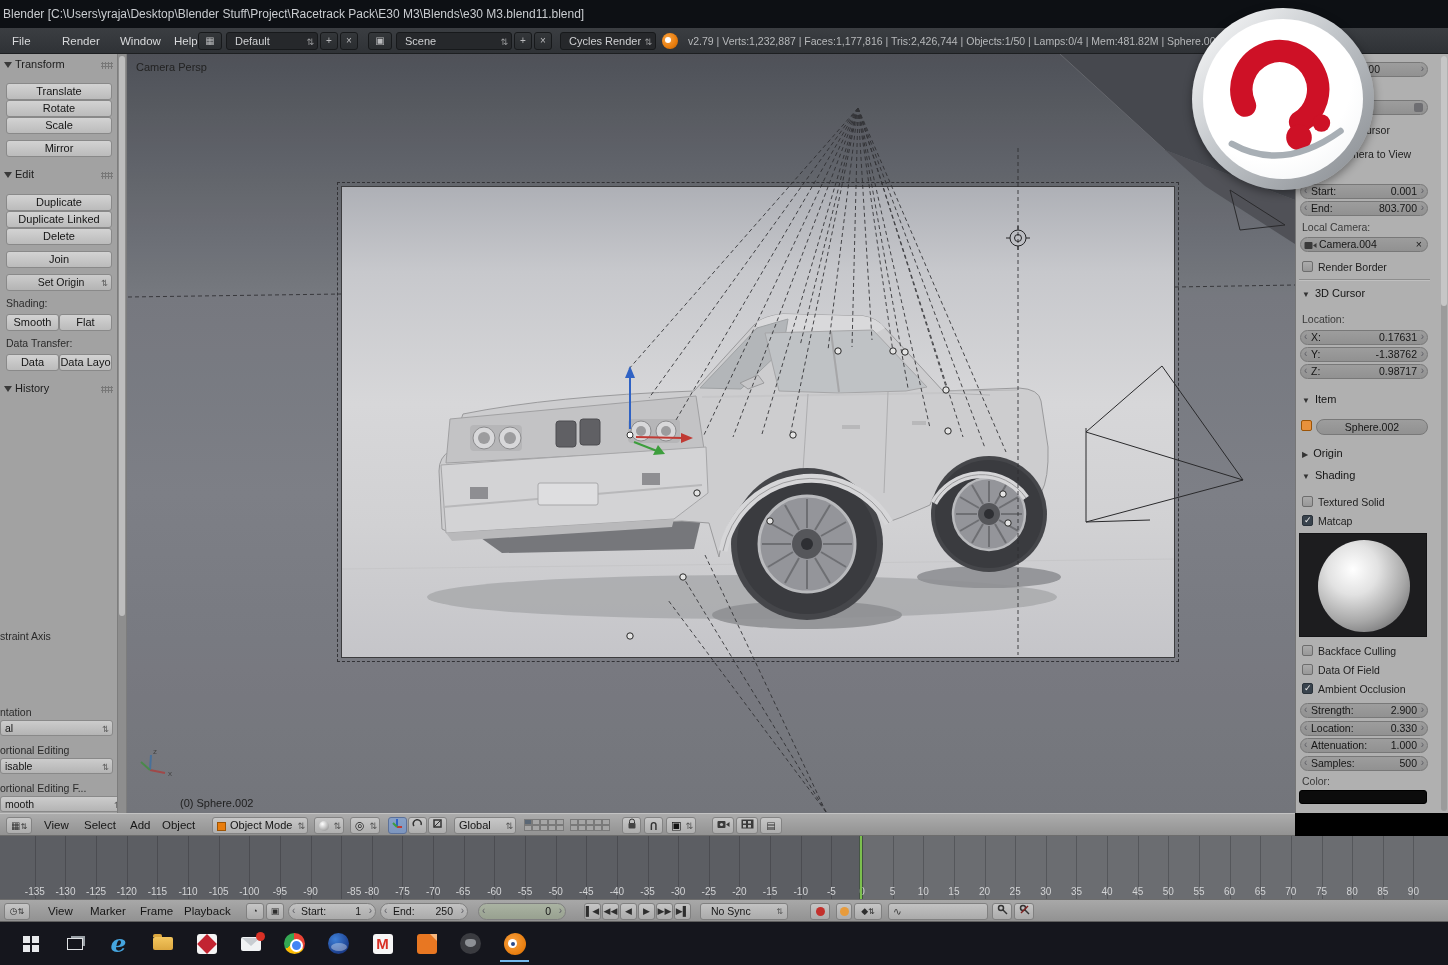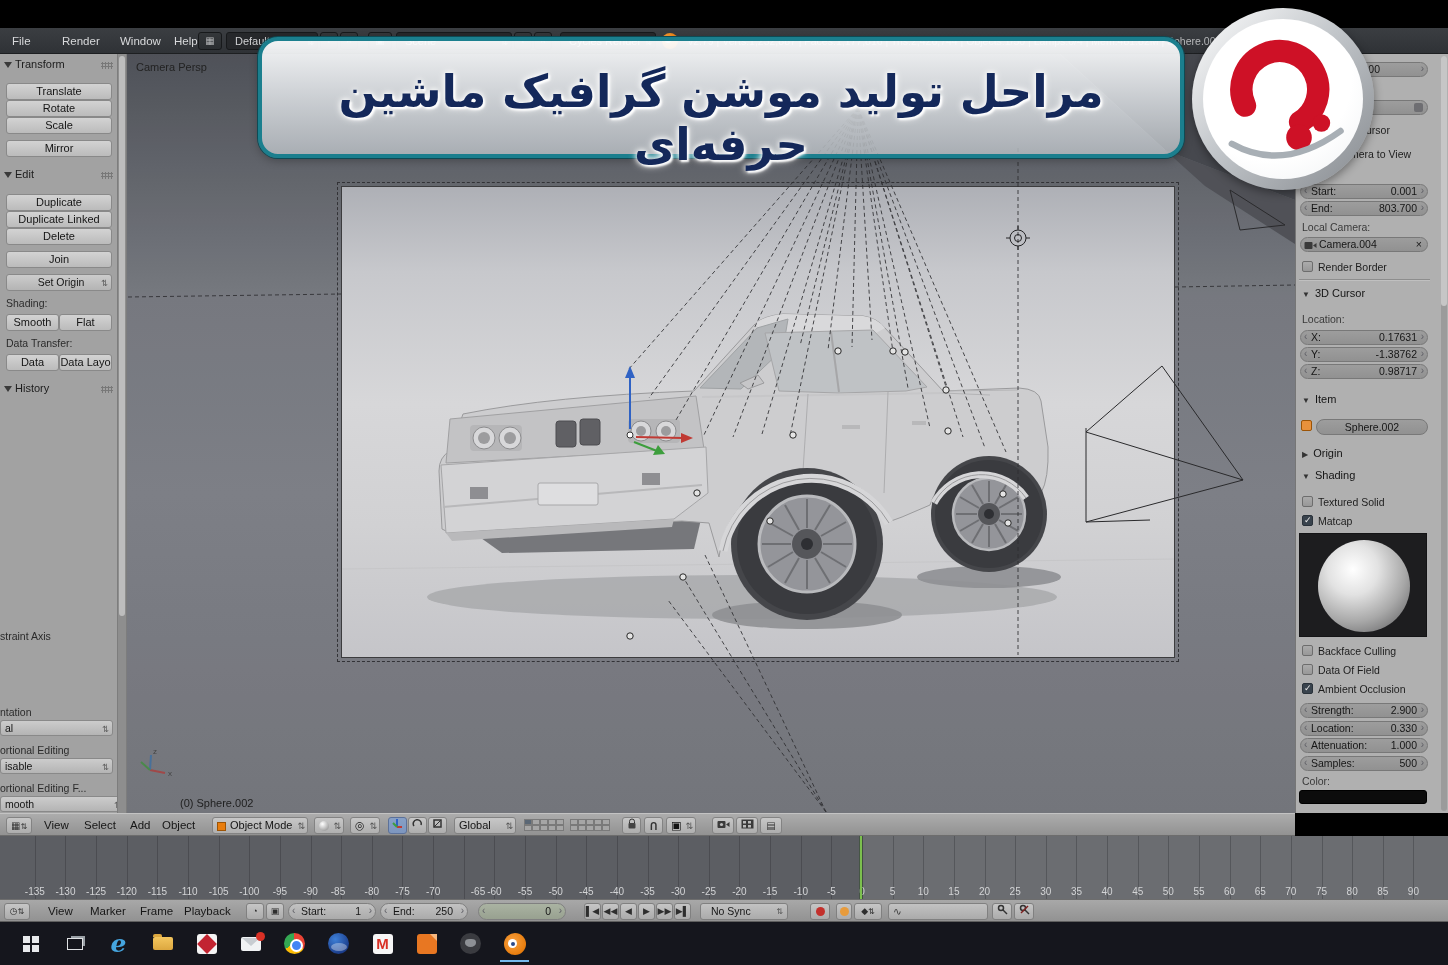--- a/index.html
+++ b/index.html
@@ -122,20 +122,23 @@
 #banner{left:258px;top:37px;width:926px;height:121px;border:4px solid #1b7f8e;border-radius:20px;background:linear-gradient(180deg,rgba(252,253,254,0.95) 0%,rgba(225,229,233,0.82) 55%,rgba(198,204,209,0.72) 100%);box-shadow:0 0 0 1px #0d4b55,0 3px 8px rgba(0,0,0,0.25);z-index:40;}
 #banner-text{position:absolute;left:0;right:0;top:24px;text-align:center;direction:rtl;font-family:"DejaVu Sans",sans-serif;font-size:45px;font-weight:bold;color:#14285a;text-shadow:0 0 5px #fff,0 0 9px #fff,2px 2px 2px rgba(255,255,255,0.95);}
 #logo{left:1192px;top:8px;width:182px;height:182px;border-radius:50%;background:linear-gradient(135deg,#ffffff 0%,#c3c7cb 45%,#85898e 100%);box-shadow:0 3px 10px rgba(0,0,0,0.4);z-index:50;}
 #logo-inner{position:absolute;left:11px;top:11px;width:160px;height:160px;border-radius:50%;background:radial-gradient(circle at 40% 35%,#ffffff 60%,#eef0f2);}
 </style>
 </head>
 <body>
 
 <div id="app">
 
+  <div id="titlebar" class="a">
+    <span>Blender [C:\Users\yraja\Desktop\Blender Stuff\Project\Racetrack Pack\E30 M3\Blends\e30 M3.blend11.blend]</span>
+  </div>
 
   <div id="topheader" class="a">
     <span class="hmenu" style="left:8px">File</span>
     <span class="hmenu" style="left:58px">Render</span>
     <span class="hmenu" style="left:116px">Window</span>
     <span class="hmenu" style="left:170px">Help</span>
     <div class="hbtn" style="left:198px;width:24px">▦</div>
     <div class="hfield dd" style="left:226px;width:92px"><span>Default</span></div>
     <div class="hbtn" style="left:320px">+</div>
     <div class="hbtn" style="left:340px">×</div>
@@ -579,25 +582,25 @@
         <span class="tick" style="left: 34.855px;">-135</span>
         <span class="tick" style="left: 65.49px;">-130</span>
         <span class="tick" style="left: 96.125px;">-125</span>
         <span class="tick" style="left: 126.76px;">-120</span>
         <span class="tick" style="left: 157.395px;">-115</span>
         <span class="tick" style="left: 188.03px;">-110</span>
         <span class="tick" style="left: 218.665px;">-105</span>
         <span class="tick" style="left: 249.3px;">-100</span>
         <span class="tick" style="left: 279.935px;">-95</span>
         <span class="tick" style="left: 310.57px;">-90</span>
-        <span class="tick" style="left: 338px; text-align: center;">-85</span>
+        <span class="tick" style="left: 354px; text-align: center;">-85</span>
         <span class="tick" style="left: 371.84px;">-80</span>
         <span class="tick" style="left: 402.475px;">-75</span>
         <span class="tick" style="left: 433.11px;">-70</span>
-        <span class="tick" style="left: 478px; margin-top: 48px;">-65</span>
+        <span class="tick" style="left: 463px; margin-top: 48px;">-65</span>
         <span class="tick" style="left: 494.38px;">-60</span>
         <span class="tick" style="left: 525.015px;">-55</span>
         <span class="tick" style="left: 555.65px;">-50</span>
         <span class="tick" style="left: 586.285px;">-45</span>
         <span class="tick" style="left: 616.92px;">-40</span>
         <span class="tick" style="left: 647.555px;">-35</span>
         <span class="tick" style="left: 678.19px;">-30</span>
         <span class="tick" style="left: 708.825px;">-25</span>
         <span class="tick" style="left: 739.46px;">-20</span>
         <span class="tick" style="left: 770.095px;">-15</span>
@@ -710,23 +713,20 @@
         <div class="orangeapp"></div>
       </div>
     <div class="tb">
         <div class="darkapp"></div>
       </div>
     <div class="tb active">
         <div class="blendericon"></div>
       </div>
   </div>
 
-  <div id="banner" class="a">
-    <div id="banner-text">مراحل تولید موشن گرافیک ماشین حرفه‌ای</div>
-  </div>
 
   <div id="logo" class="a">
     <div id="logo-inner">
       <svg width="160" height="160" viewBox="0 0 100 100">
         <circle cx="48" cy="44" r="24" fill="none" stroke="#ce1126" stroke-width="14" stroke-dasharray="110 41" stroke-linecap="round" transform="rotate(-205 48 44)"></circle>
         <circle cx="60" cy="74" r="8" fill="#ce1126"></circle>
         <circle cx="74" cy="65" r="5.5" fill="#ce1126"></circle>
         <path d="M18,78 Q50,96 86,70" stroke="#a8afb5" stroke-width="4" fill="none" stroke-linecap="round"></path>
       </svg>
     </div>

